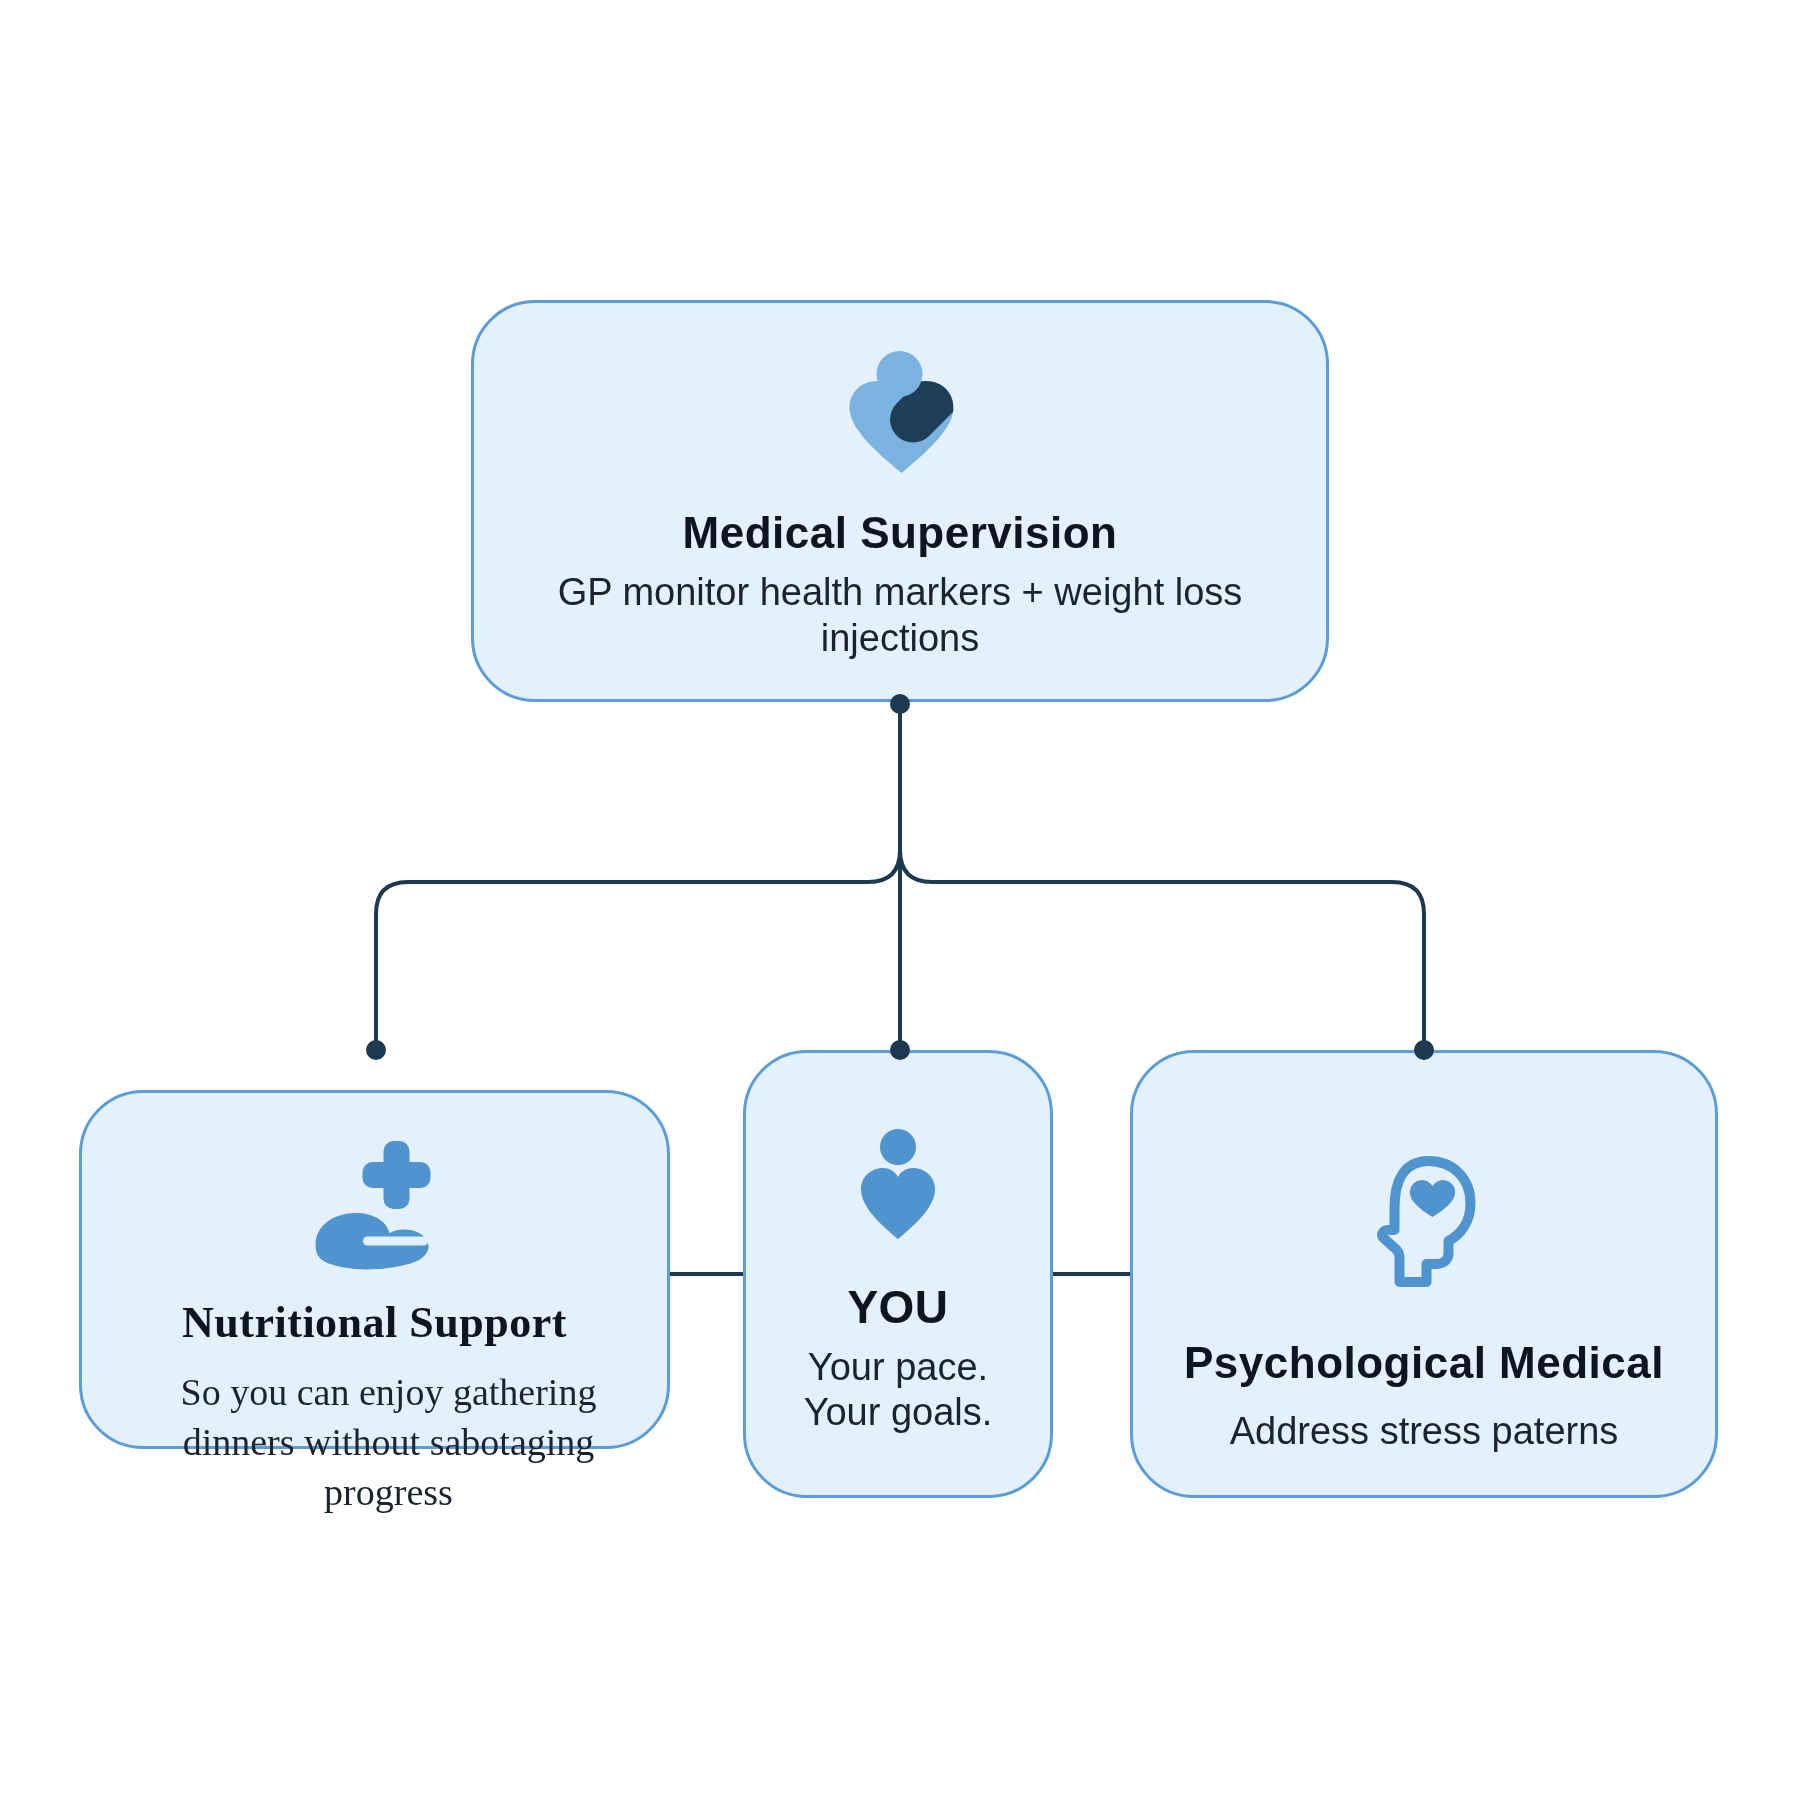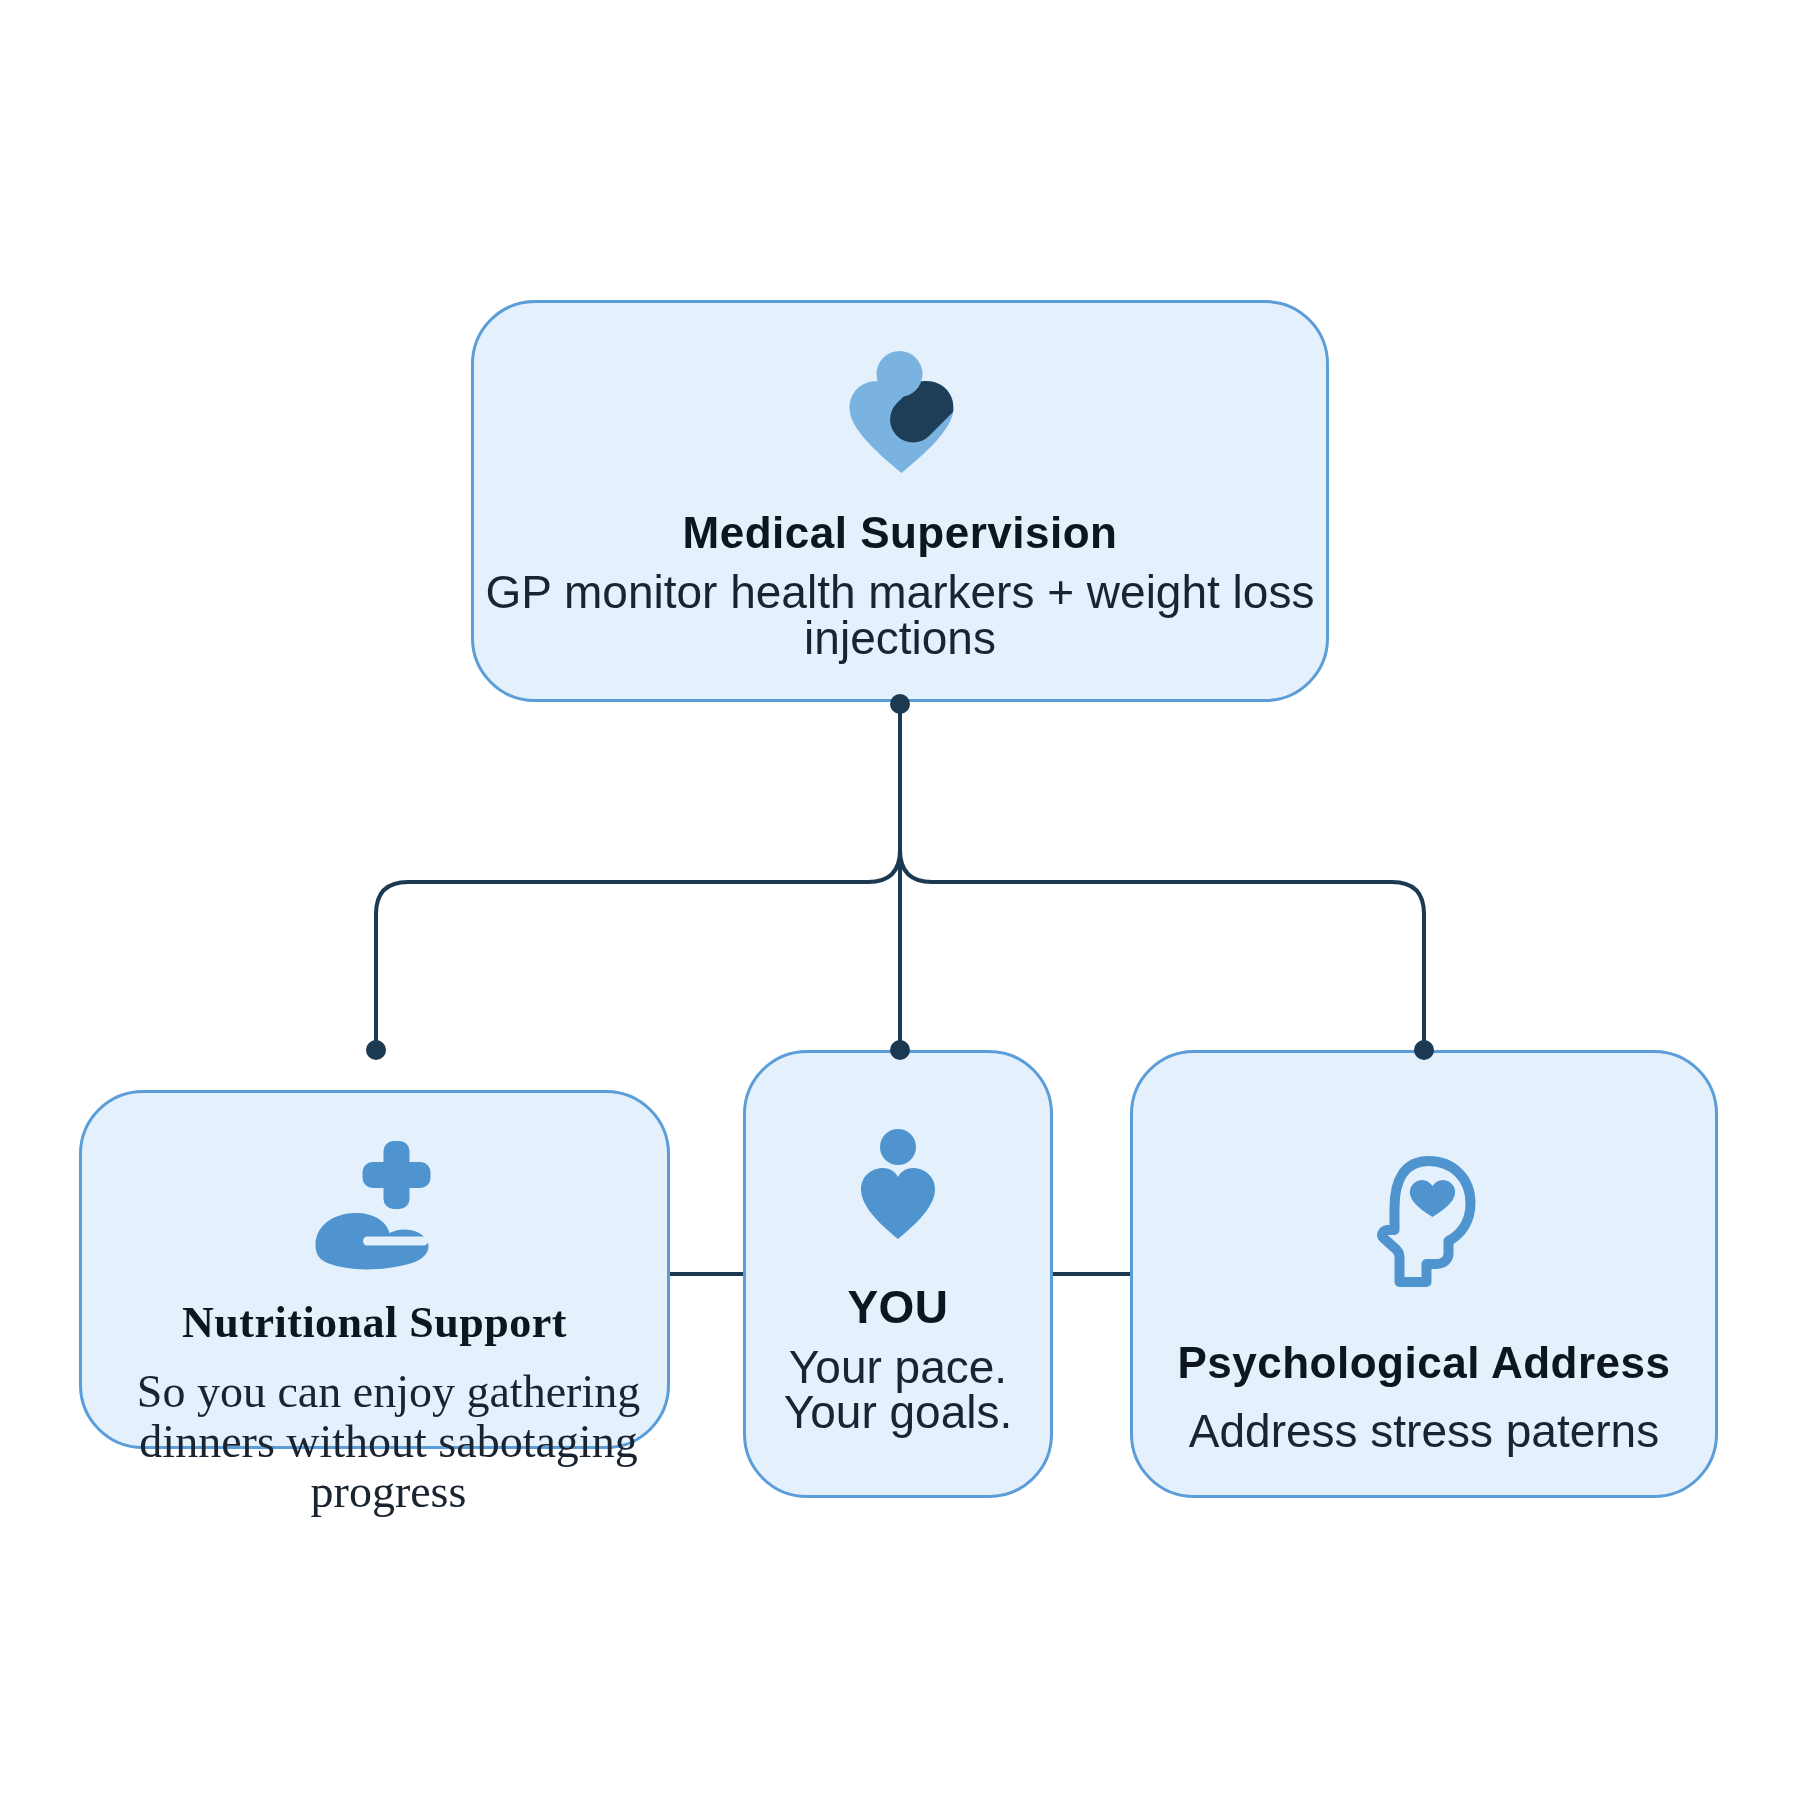--- a/index.html
+++ b/index.html
@@ -12,21 +12,21 @@
   .connectors circle{fill:#1b3a52;}
   .node{
     position:absolute;background:#e4f1fc;border:3px solid #5b9dd8;border-radius:64px;
     box-sizing:border-box;z-index:1;
   }
   .icon{position:absolute;left:50%;transform:translateX(-50%);}
   .title{
     position:absolute;left:0;right:0;margin:0;text-align:center;
     font-weight:700;color:#0d1520;font-size:44px;line-height:52px;letter-spacing:0.5px;
   }
-  .desc{position:absolute;left:0;right:0;text-align:center;color:#1a2430;font-size:46px;font-weight:400;}
+  .desc{position:absolute;left:0;right:0;text-align:center;color:#1a2430;font-size:38px;font-weight:400;}
   .desc .line{line-height:46px;}
 
   
   #box-medical{left:471px;top:300px;width:858px;height:402px;}
   #box-medical .icon{top:48px;}
   #box-medical .title{top:204px;}
   #box-medical .desc{top:266px;}
 
   
   #box-nutritional{left:79px;top:1090px;width:591px;height:359px;font-family:Liberation Serif, serif;}
@@ -114,19 +114,19 @@
       <div class="line">Your pace.</div>
       <div class="line">Your goals.</div>
     </div>
   </section>
 
   <section class="node" id="box-psychological">
     <svg class="icon" width="105" height="135" viewBox="0 0 105 135">
       <path d="M57 7 C82 7 99 25 99 49 C99 67 90 80 77 87 L77 99 C77 106 72 110 65 110 L55 110 L55 128 L28 128 L28 103 C28 99 26 96 22 93 L12 84 C9 81 11 77 16 76 L23 76 L23 54 C23 26 33 7 57 7 Z" fill="none" stroke="#4f94cf" stroke-width="10" stroke-linejoin="round"></path>
       <path d="M61 32 C66 24 77 24 82 32 C87 41 81 51 61 63 C41 51 35 41 40 32 C45 24 56 24 61 32 Z" fill="#4f94cf"></path>
     </svg>
-    <h2 class="title">Psychological Address</h2>
+    <h2 class="title">Psychological Medical</h2>
     <div class="desc">
       <div class="line">Address stress paterns</div>
     </div>
   </section>
 
 </div>
 
 </body></html>

